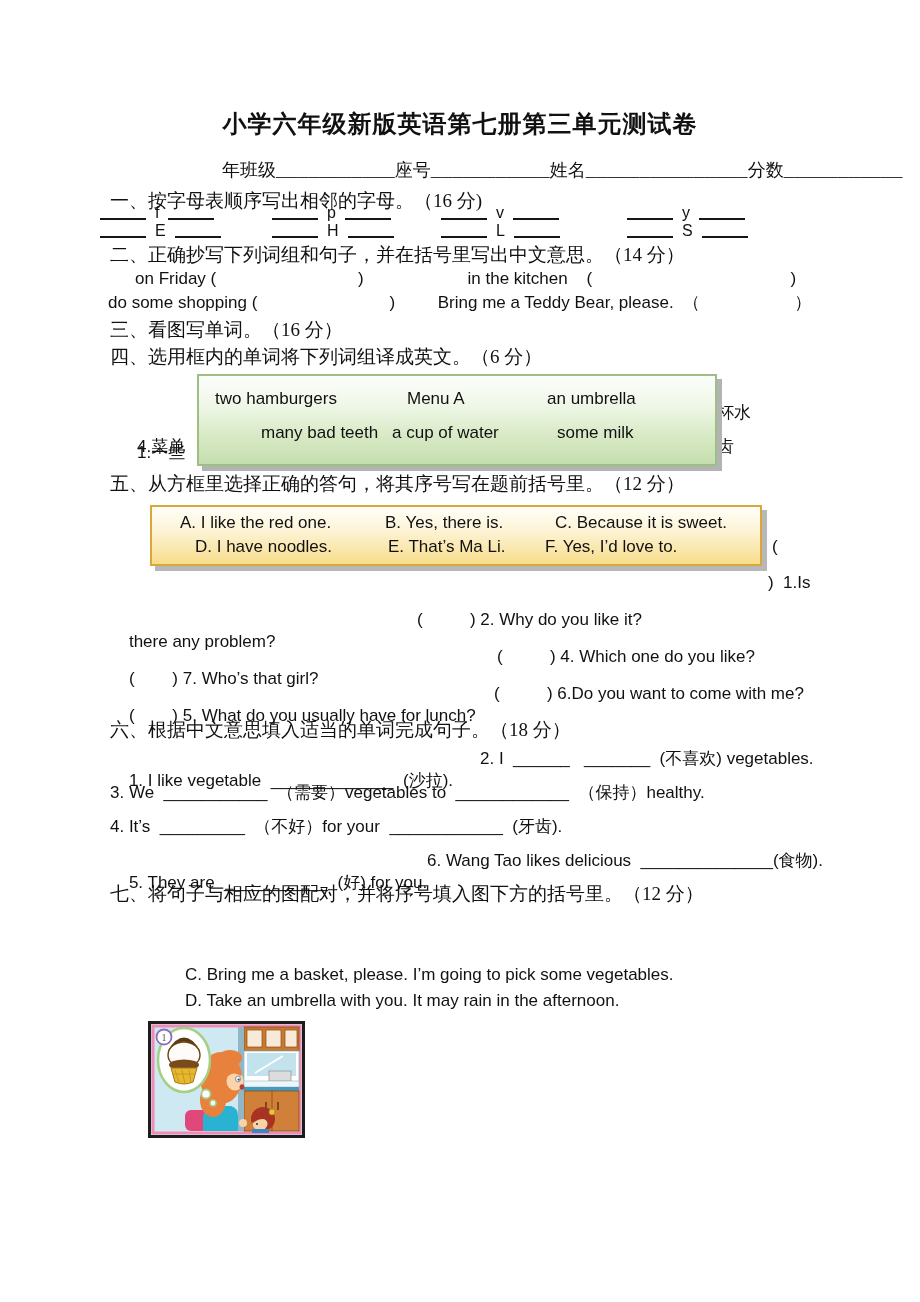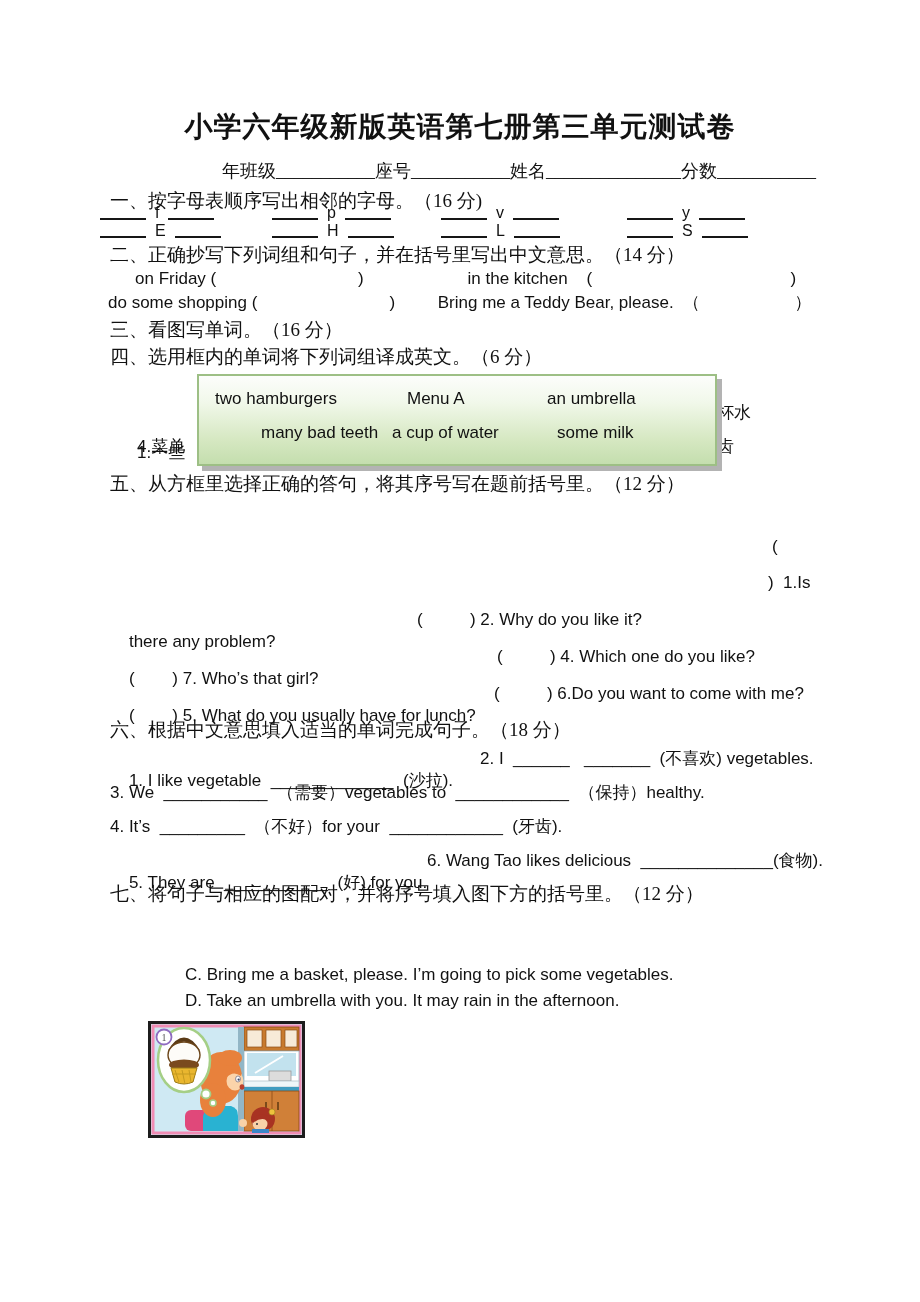--- a/index.html
+++ b/index.html
@@ -1,21 +1,21 @@
 <!DOCTYPE html>
 <html><head>
 <meta charset="utf-8">
 <style>
   html,body{margin:0;padding:0;background:#ffffff;}
   .page{position:relative;width:920px;height:1302px;background:#ffffff;overflow:hidden;
         font-family:"Liberation Sans",sans-serif;color:#111;}
   .abs{position:absolute;white-space:pre;font-size:17px;line-height:22px;}
-  .serif{font-family:Liberation Serif, serif;}
+  .serif{font-family:Liberation Mono, monospace;}
   .title{position:absolute;left:0;top:108px;width:920px;text-align:center;
-         font-family:"Liberation Serif",serif;font-weight:bold;font-size:28px;letter-spacing:1px;}
+         font-family:"Liberation Serif",serif;font-weight:bold;font-size:24px;letter-spacing:1px;}
   .heading{font-family:"Liberation Serif",serif;font-size:19px;}
   .col2{position:absolute;top:0;white-space:pre;}
   
   .lgroup{position:absolute;display:flex;flex-direction:column;gap:2px;}
   .lrow{display:flex;align-items:flex-end;gap:9px;height:16px;}
   .lblank{width:46px;height:14px;border-bottom:2px solid #161616;}
   .lletter{font-size:16px;line-height:15px;}
   
   .word-box{position:absolute;left:197px;top:374px;width:516px;height:88px;z-index:2;
             border:2px solid #9dbf85;
@@ -110,20 +110,28 @@
     <span class="boxitem" style="left:16px;top:13px;">two hamburgers</span>
     <span class="boxitem" style="left:208px;top:13px;">Menu A</span>
     <span class="boxitem" style="left:348px;top:13px;">an umbrella</span>
     <span class="boxitem" style="left:16px;top:47px;margin-left:46px;">many bad teeth</span>
     <span class="boxitem" style="left:193px;top:47px;">a cup of water</span>
     <span class="boxitem" style="left:358px;top:47px;">some milk</span>
   </div>
 
   <div class="abs heading" style="left:110px;top:473px;">五、从方框里选择正确的答句，将其序号写在题前括号里。（12 分）</div>
 
+  <div class="answer-box">
+    <span class="boxitem" style="left:28px;top:6px;">A. I like the red one.</span>
+    <span class="boxitem" style="left:233px;top:6px;">B. Yes, there is.</span>
+    <span class="boxitem" style="left:403px;top:6px;">C. Because it is sweet.</span>
+    <span class="boxitem" style="left:43px;top:30px;">D. I have noodles.</span>
+    <span class="boxitem" style="left:236px;top:30px;">E. That’s Ma Li.</span>
+    <span class="boxitem" style="left:393px;top:30px;">F. Yes, I’d love to.</span>
+  </div>
 
   <div class="abs" style="left:772px;top:536px;">(</div>
   <div class="abs" style="left:768px;top:572px;">)  1.Is</div>
 
   <div class="abs" style="left:110px;top:609px;">
     <span>there any problem?</span>
     <span class="col2" style="left:307px;">(          ) 2. Why do you like it?</span>
   </div>
   <div class="abs" style="left:110px;top:646px;">
     <span>(        ) 7. Who’s that girl?</span>

